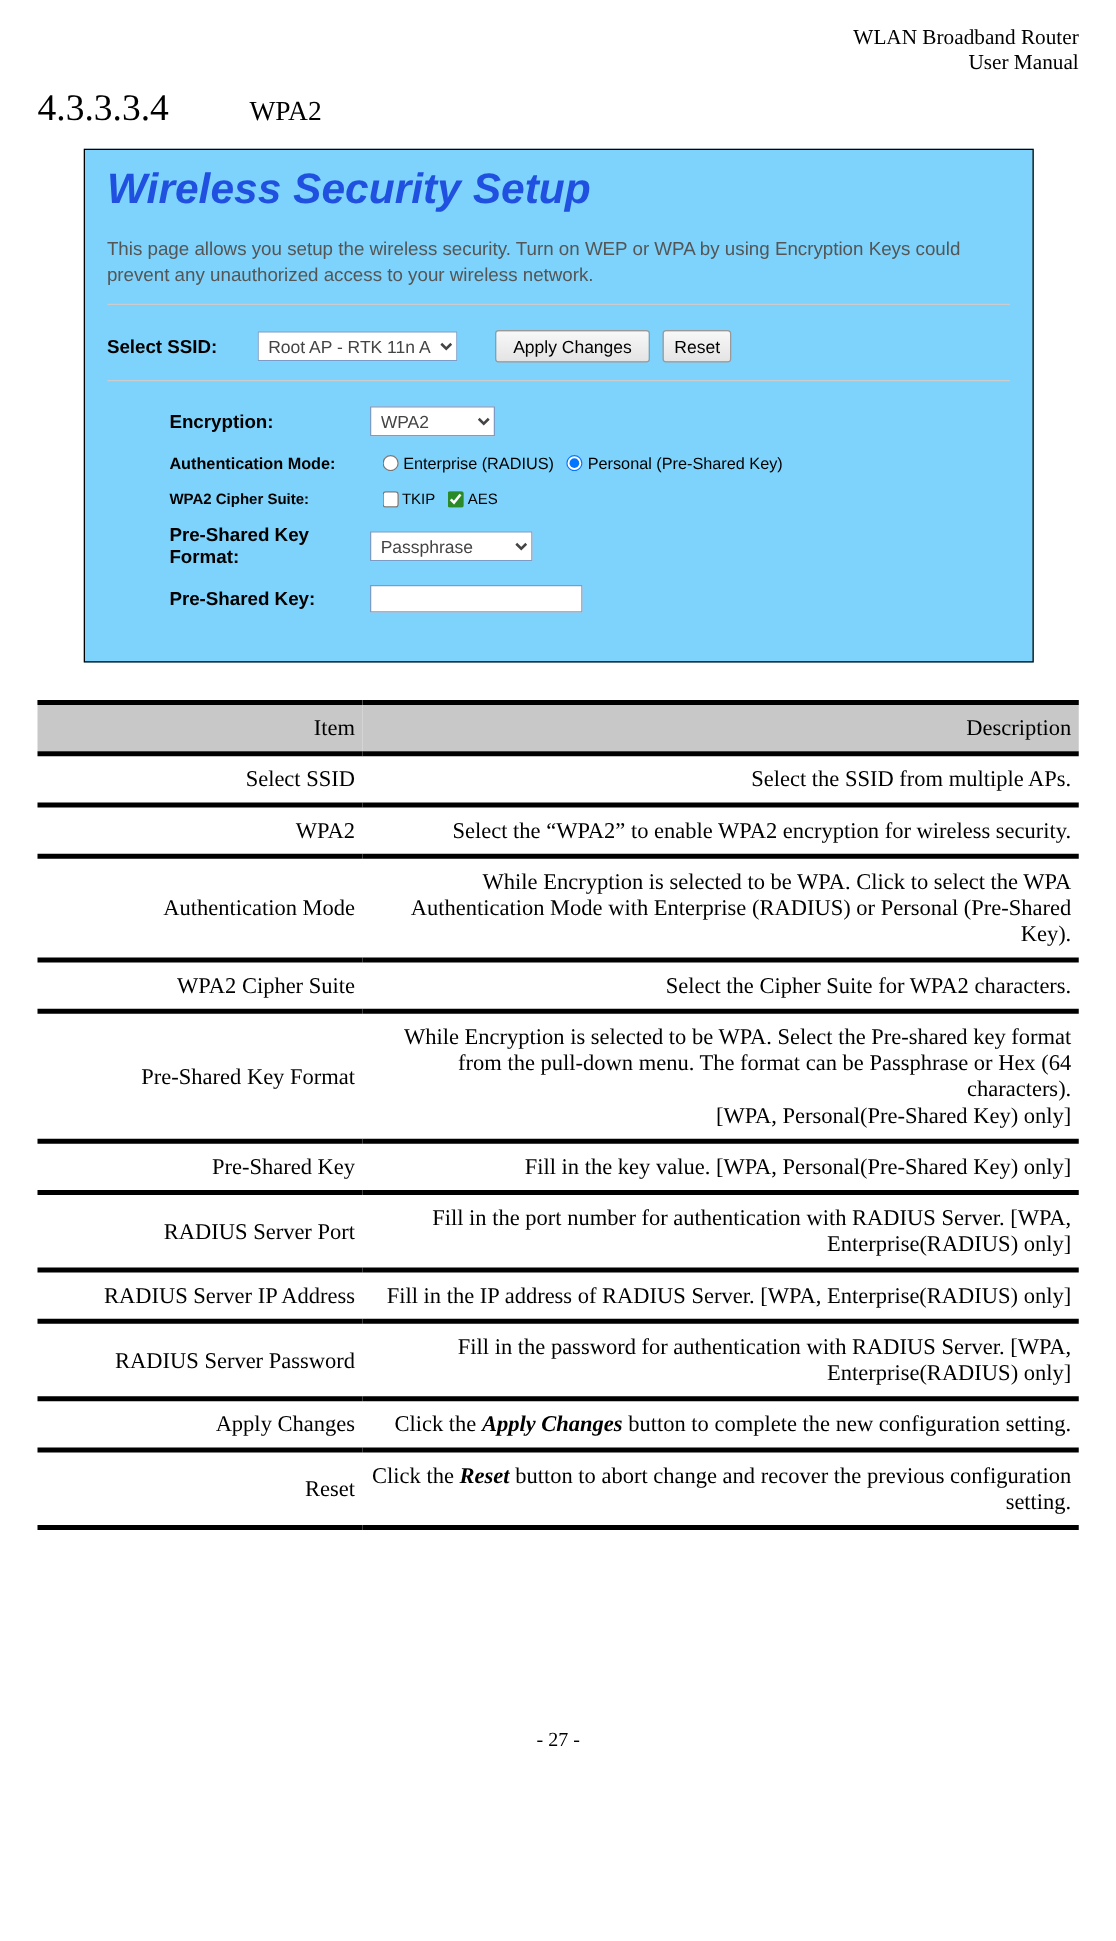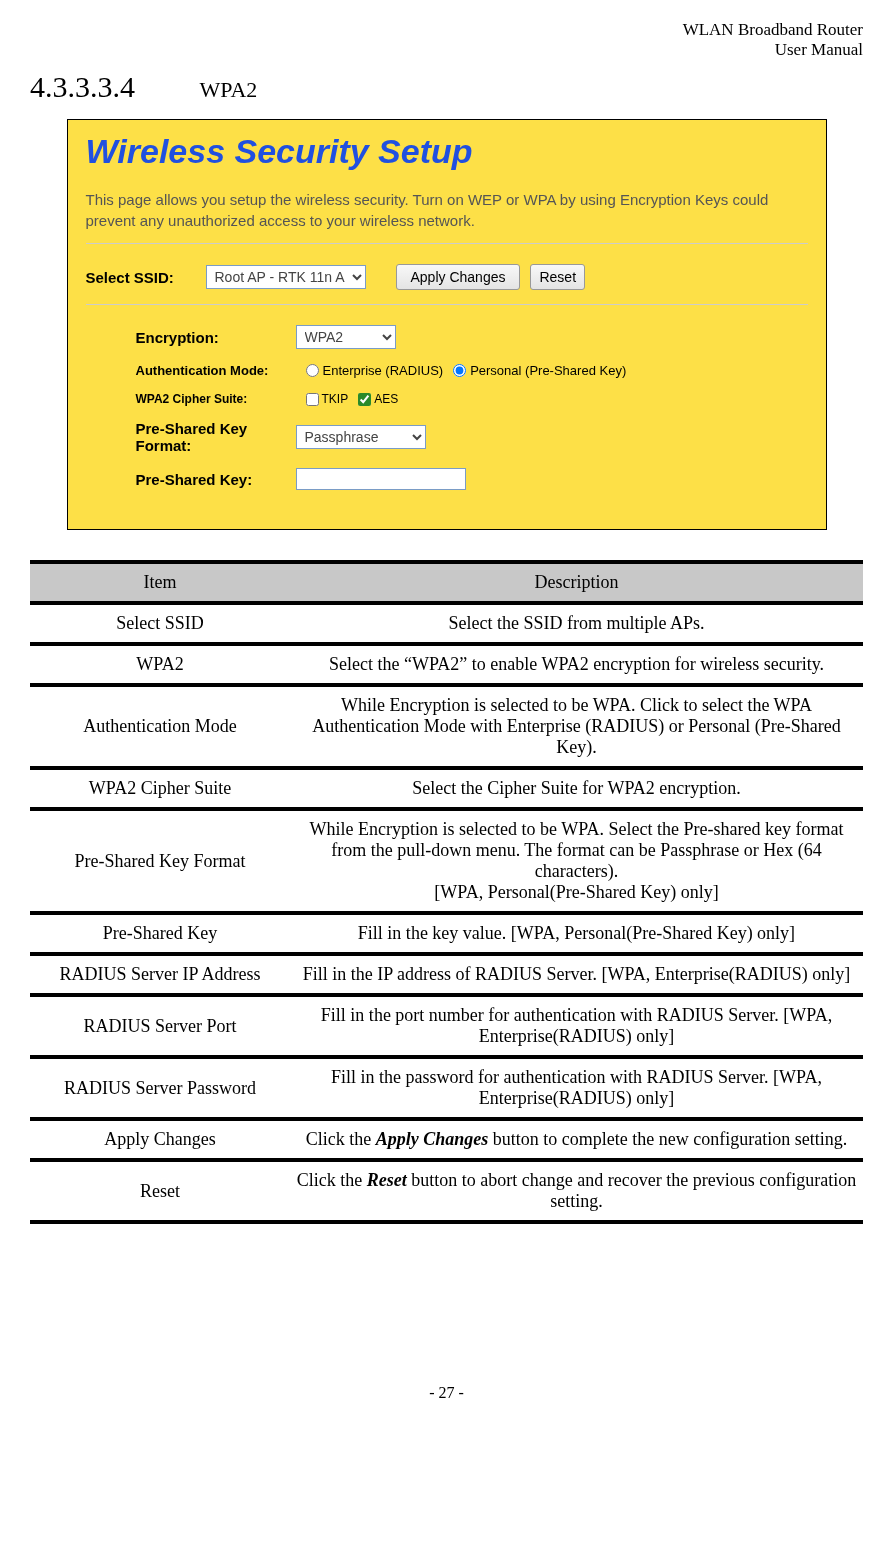--- a/index.html
+++ b/index.html
@@ -12,21 +12,21 @@
     }
     .header-right { text-align: right; font-size: 17px; margin-bottom: 10px; }
     .section-num { display: inline-block; margin-right: 60px; font-size: 30px; }
     .section-title { display: inline-block; font-size: 22px; }
     .section-head { margin-bottom: 15px; margin-left: 0px; }
     .screenshot {
       border: 1px solid #000;
       margin: 0 auto 30px auto;
       width: 760px;
       padding: 12px 18px 25px 18px;
-      background: #fde047;
+      background: #7dd3fc;
     }
     .ss-title {
       font-family: Arial, sans-serif;
       font-size: 34px;
       font-style: italic;
       color: #2050e0;
       font-weight: bold;
       margin-bottom: 18px;
     }
     .ss-desc {
@@ -67,21 +67,21 @@
     .radio-row span { font-family: Liberation Sans, sans-serif; font-size: 13px; margin-right: 10px; }
     .check-row input[type=checkbox] { margin-right: 3px; vertical-align: middle; }
     .check-row span { font-family: Arial, sans-serif; font-size: 12px; margin-right: 10px; }
     .ss-input { border: 1px solid #7a9cc6; height: 22px; width: 170px; padding: 2px 4px; }
     .desc-table { width: 100%; border-collapse: separate; border-spacing: 0; }
     .desc-table td, .desc-table th {
       border-top: 4px solid #000;
       padding: 8px 6px;
       font-size: 18px;
       vertical-align: middle;
-      text-align: center;
+      text-align: right;
     }
     .desc-table tr:last-child td { border-bottom: 4px solid #000; }
     .desc-table th { background: #c8c8c8; font-weight: normal; }
     .col-item { width: 260px; }
     .col-desc { }
     .bold { font-weight: normal; }
     .italicbold { font-style: italic; font-weight: bold; }
     .footer { text-align: center; font-size: 16px; margin-top: 160px; }
   </style>
 </head>
@@ -162,39 +162,39 @@
   <tr>
     <td>WPA2</td>
     <td>Select the “WPA2” to enable WPA2 encryption for wireless security.</td>
   </tr>
   <tr>
     <td>Authentication Mode</td>
     <td>While Encryption is selected to be WPA. Click to select the WPA Authentication Mode with Enterprise (RADIUS) or Personal (Pre-Shared Key).</td>
   </tr>
   <tr>
     <td>WPA2 Cipher Suite</td>
-    <td>Select the Cipher Suite for WPA2 encryption.</td>
+    <td>Select the Cipher Suite for WPA2 characters.</td>
   </tr>
   <tr>
     <td>Pre-Shared Key Format</td>
     <td><span>While Encryption is selected to be WPA. Select the Pre-shared key format from the pull-down menu. The format can be Passphrase or Hex (64 characters).</span><br><span class="bold">[WPA, Personal(Pre-Shared Key) only]</span></td>
   </tr>
   <tr>
     <td>Pre-Shared Key</td>
     <td><span>Fill in the key value. </span><span class="bold">[WPA, Personal(Pre-Shared Key) only]</span></td>
   </tr>
   <tr>
+    <td>RADIUS Server Port</td>
+    <td><span>Fill in the port number for authentication with RADIUS Server. </span><span class="bold">[WPA, Enterprise(RADIUS) only]</span></td>
+  </tr>
+  <tr>
     <td>RADIUS Server IP Address</td>
     <td><span>Fill in the IP address of RADIUS Server. </span><span class="bold">[WPA, Enterprise(RADIUS) only]</span></td>
   </tr>
   <tr>
-    <td>RADIUS Server Port</td>
-    <td><span>Fill in the port number for authentication with RADIUS Server. </span><span class="bold">[WPA, Enterprise(RADIUS) only]</span></td>
-  </tr>
-  <tr>
     <td>RADIUS Server Password</td>
     <td><span>Fill in the password for authentication with RADIUS Server. </span><span class="bold">[WPA, Enterprise(RADIUS) only]</span></td>
   </tr>
   <tr>
     <td>Apply Changes</td>
     <td><span>Click the </span><span class="italicbold">Apply Changes</span><span> button to complete the new configuration setting.</span></td>
   </tr>
   <tr>
     <td>Reset</td>
     <td><span>Click the </span><span class="italicbold">Reset</span><span> button to abort change and recover the previous configuration setting.</span></td>

